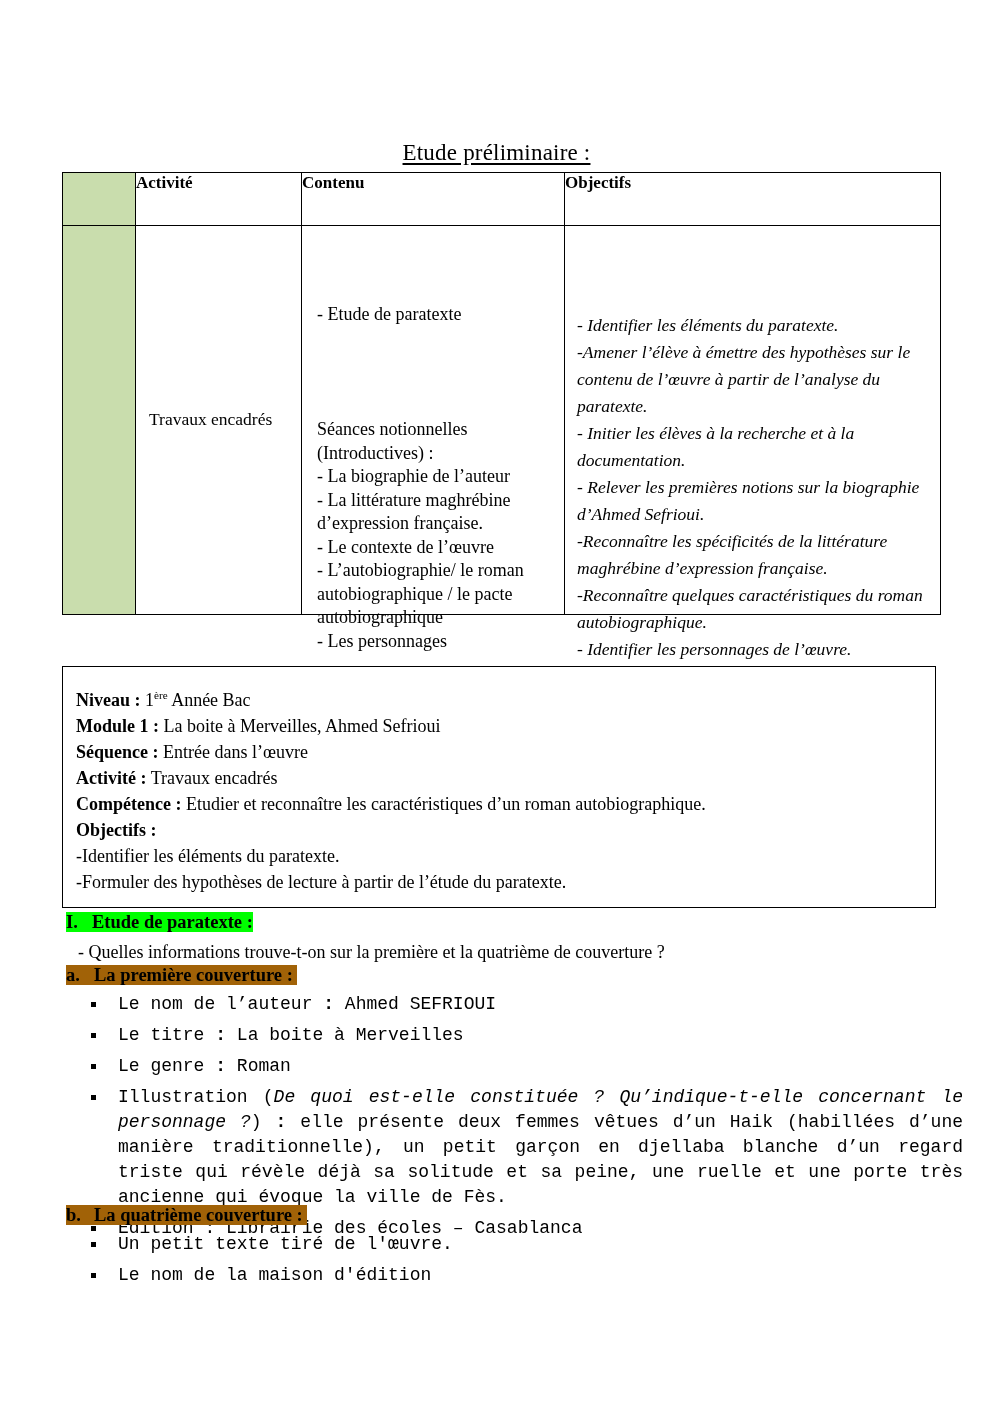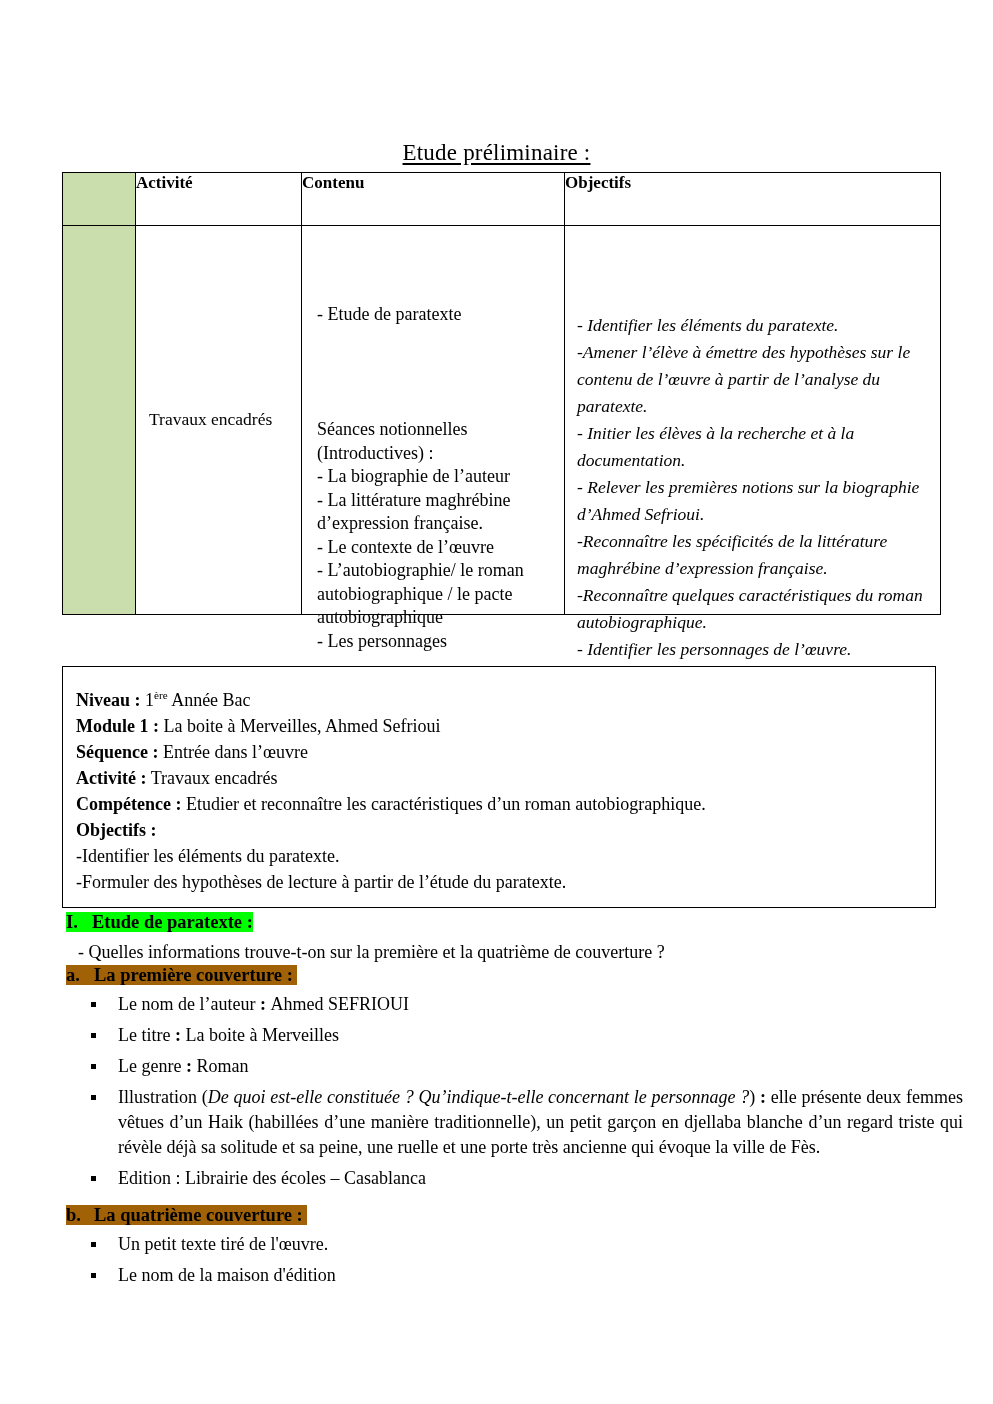--- a/index.html
+++ b/index.html
@@ -169,20 +169,21 @@
 
   
   .bullets {
     position: absolute;
     left: 90px;
     width: 850px;
     margin: 0;
     padding: 0;
     list-style: none;
     font-size: 18px;
+    font-family: Liberation Mono, monospace;
   }
   .bullets li {
     position: relative;
     padding-left: 28px;
     margin: 0 0 6px 0;
     line-height: 25px;
   }
   .bullets li::before {
     content: "";
     position: absolute;

